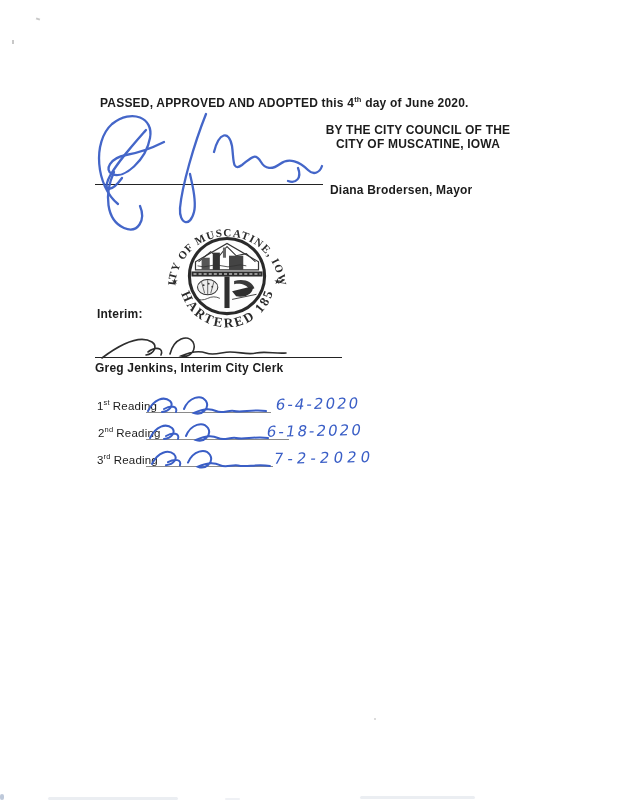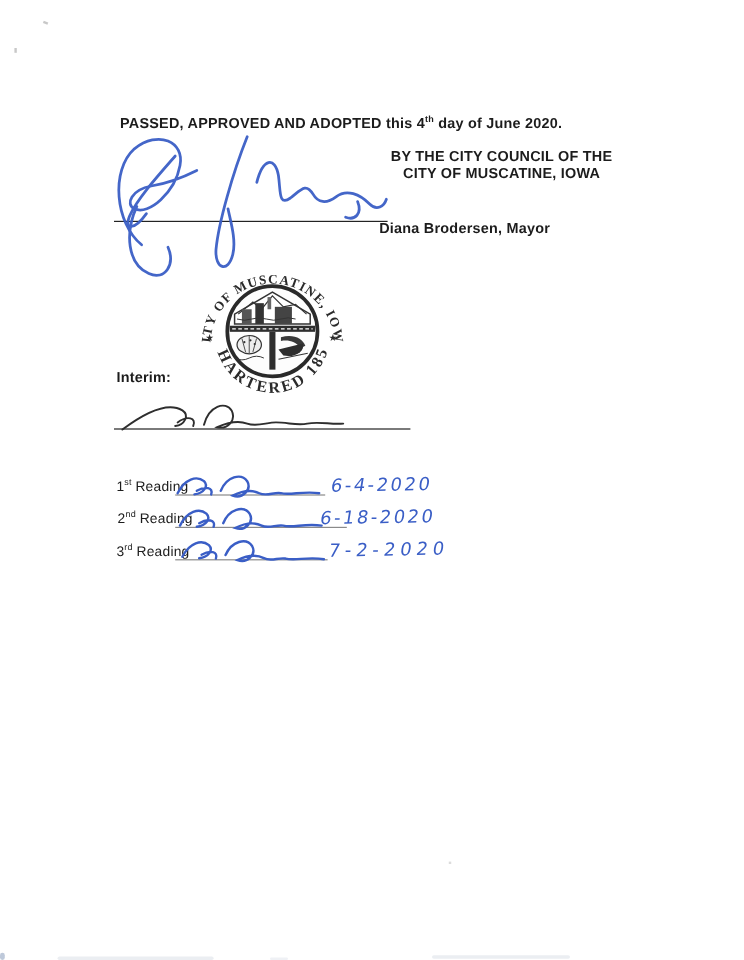--- a/index.html
+++ b/index.html
@@ -71,21 +71,21 @@
     <g fill="none" stroke="#3a5ec6" stroke-width="2.3" stroke-linecap="round" opacity="0.95">
       <path d="M 30,96 C 8,78 4,34 24,16 C 44,0 66,10 62,30 C 58,52 36,72 24,66 C 16,62 22,50 38,47 C 56,44 68,38 76,34"></path>
       <path d="M 58,22 C 44,38 26,58 20,72 C 15,84 24,84 34,70"></path>
       <path d="M 26,64 C 16,86 18,112 36,120 C 50,126 58,112 52,98"></path>
       <path d="M 118,6 C 106,36 94,78 92,100 C 91,116 102,120 106,104 C 109,92 104,76 102,66"></path>
       <path d="M 126,44 C 131,24 141,22 144,38 C 146,52 144,64 154,57 C 163,50 167,44 173,54 C 177,61 184,62 192,56 C 201,49 212,54 220,62 C 226,68 232,64 234,58"></path>
       <path d="M 210,60 C 214,70 208,76 200,73"></path>
     </g>
   </svg>
 
-  <div class="abs doc-text bold" style="left:316px;top:183px;">Diana Brodersen, Mayor</div>
+  <div class="abs doc-text bold" style="left:330px;top:183px;">Diana Brodersen, Mayor</div>
 
   <svg class="abs" style="left:165px;top:213px;" width="124" height="124" viewBox="0 0 122 122">
     <defs>
       <path id="arcTop" d="M 10,74 A 50,50 0 1 1 112,74"></path>
       <path id="arcBottom" d="M 15,75 A 47,47 0 0 0 107,75"></path>
     </defs>
     <text font-family="Liberation Serif, serif" font-size="10.8" font-weight="bold" fill="#2b2b2b" letter-spacing="1.1">
       <textPath href="#arcTop" startOffset="50%" text-anchor="middle">CITY OF MUSCATINE, IOWA</textPath>
     </text>
     <text font-family="Liberation Serif, serif" font-size="13" font-weight="bold" fill="#2b2b2b" letter-spacing="2.2">
@@ -129,20 +129,21 @@
   <div class="abs doc-text bold" style="left:97px;top:307px;">Interim:</div>
 
   <svg class="abs" style="left:98px;top:330px;z-index:3;" width="195" height="32" viewBox="0 0 195 32">
     <g fill="none" stroke="#2e2e2e" stroke-width="1.6" stroke-linecap="round">
       <path d="M 4,28 C 28,10 44,6 54,12 C 60,16 56,24 48,25 M 50,22 C 58,16 66,18 63,25"></path>
       <path d="M 72,24 C 76,8 90,4 95,12 C 99,20 92,28 83,26 C 92,22 100,20 108,23 C 116,26 124,22 132,22 C 142,22 150,25 158,23 C 168,21 178,24 188,23"></path>
     </g>
   </svg>
 
   <div class="abs sig-line" style="left:95px;top:357px;width:247px;"></div>
+  <div class="abs doc-text bold" style="left:95px;top:361px;">Greg Jenkins, Interim City Clerk</div>
 
   <svg width="0" height="0" style="position:absolute;" aria-hidden="true">
     <defs>
       <g id="sigblue" fill="none" stroke="#3a5ec6" stroke-width="2" stroke-linecap="round">
         <path d="M 4,18 C 10,6 20,3 26,8 C 30,12 26,18 18,19 M 20,16 C 27,12 34,13 32,19"></path>
         <path d="M 40,16 C 45,4 57,1 62,8 C 66,15 58,23 50,20 C 58,16 66,15 72,18 C 78,21 84,17 90,18 C 98,20 108,16 122,18"></path>
       </g>
     </defs>
   </svg>
 

